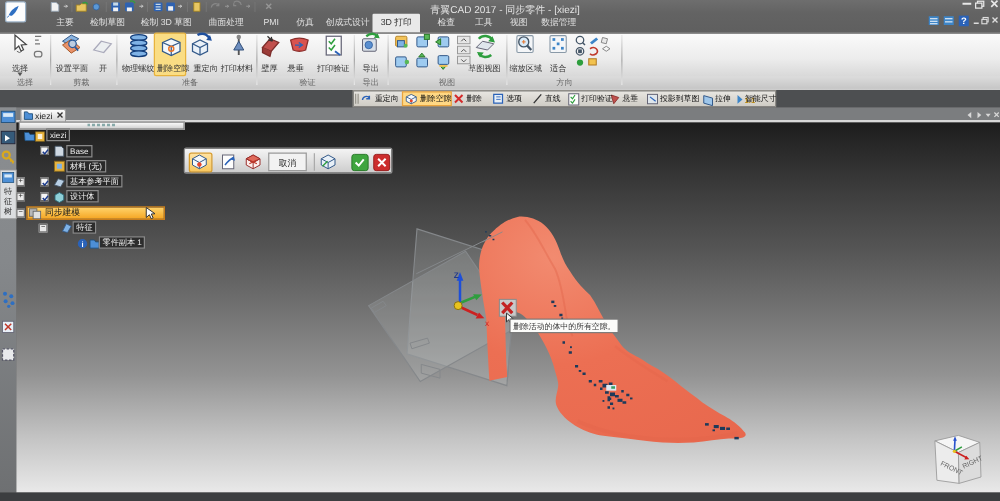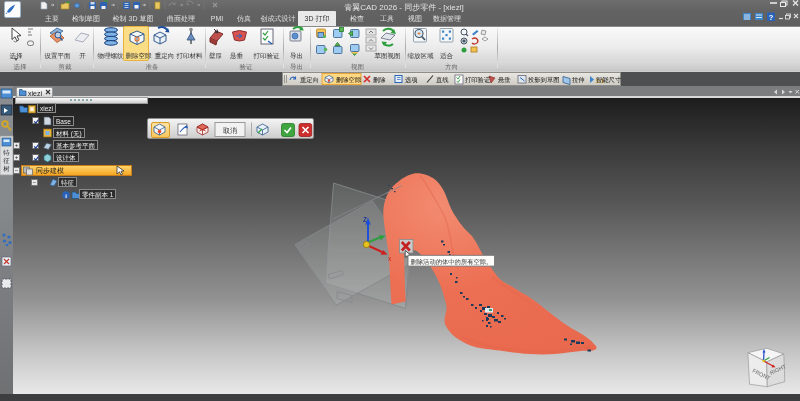--- a/index.html
+++ b/index.html
@@ -54,21 +54,21 @@
   
   #fbar{position:absolute;left:147px;top:118px;width:167px;height:21px;
     background:linear-gradient(180deg,#f4f4f4,#cdcdcd);border:1px solid #8e8e8e;border-radius:2px;box-sizing:border-box;}
   .fbtn{position:absolute;top:2.5px;width:19px;height:16px;border-radius:2px;}
 </style>
 </head>
 <body>
 <div id="app">
   <div id="titlebar"></div>
   <div id="logo"></div>
-  <div id="title-text">青翼CAD 2026 - 同步零件 - [xiezi]</div>
+  <div id="title-text">青翼CAD 2017 - 同步零件 - [xiezi]</div>
   <svg width="800" height="26" viewBox="0 0 800 26" style="position:absolute;left:0;top:0;">
 
     <path d="M7 12 Q9 7 15 4.5 Q13 10 9.5 12.5 Q8.5 13 7 12 Z" fill="#2e6fc2"></path>
     <path d="M7 12.5 L6 14" stroke="#2e6fc2" stroke-width="0.8"></path>
 
     <g opacity="0.92">
       <path d="M41 2 h4 l2 2 v5 h-6 Z" fill="#fdfdfd" stroke="#9ab" stroke-width="0.7"></path>
       <path d="M51 5 l3 0 M52.5 4 l1.5 1 -1.5 1" stroke="#ccc" stroke-width="0.8" fill="none"></path>
       <path d="M57.5 1.5 v8" stroke="#777" stroke-width="0.8"></path>
       <path d="M61 4 h3 l1 -1 h4 v6 h-8 Z" fill="#f3cf62" stroke="#a8861e" stroke-width="0.7"></path>

